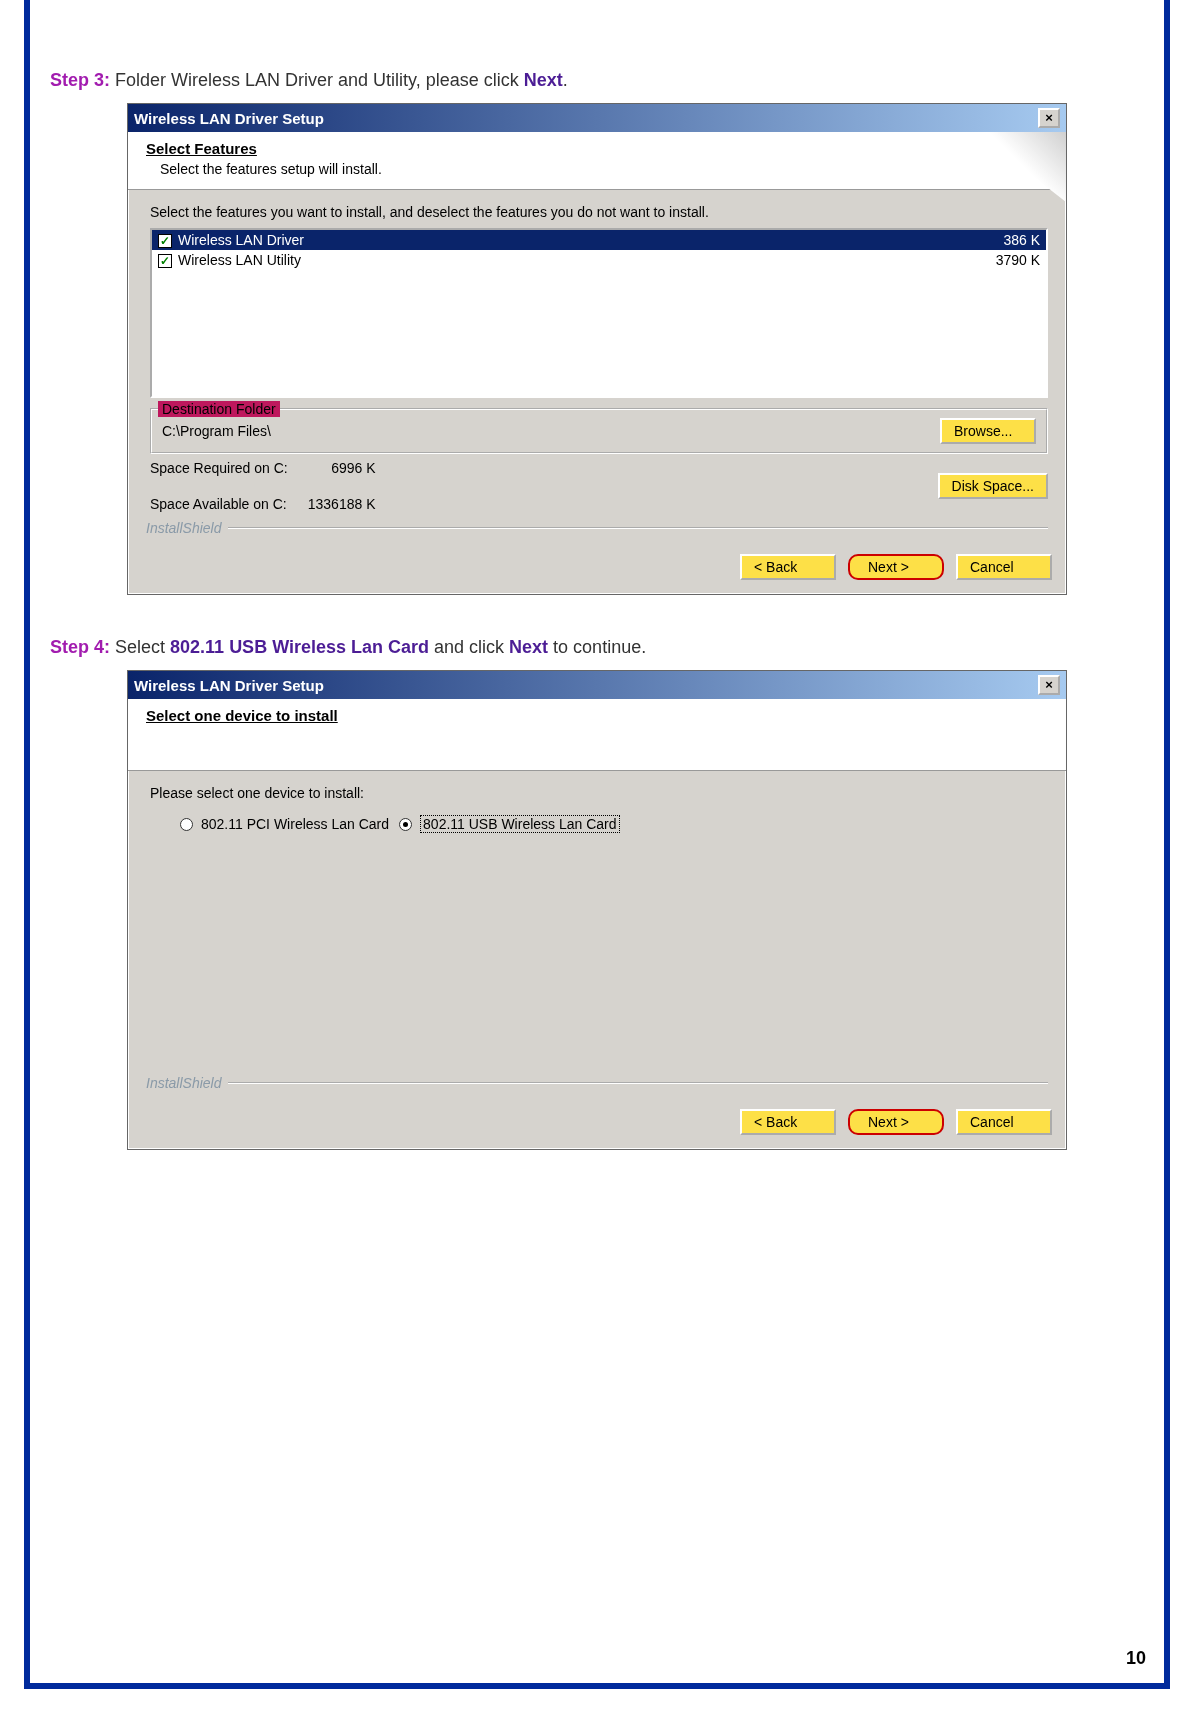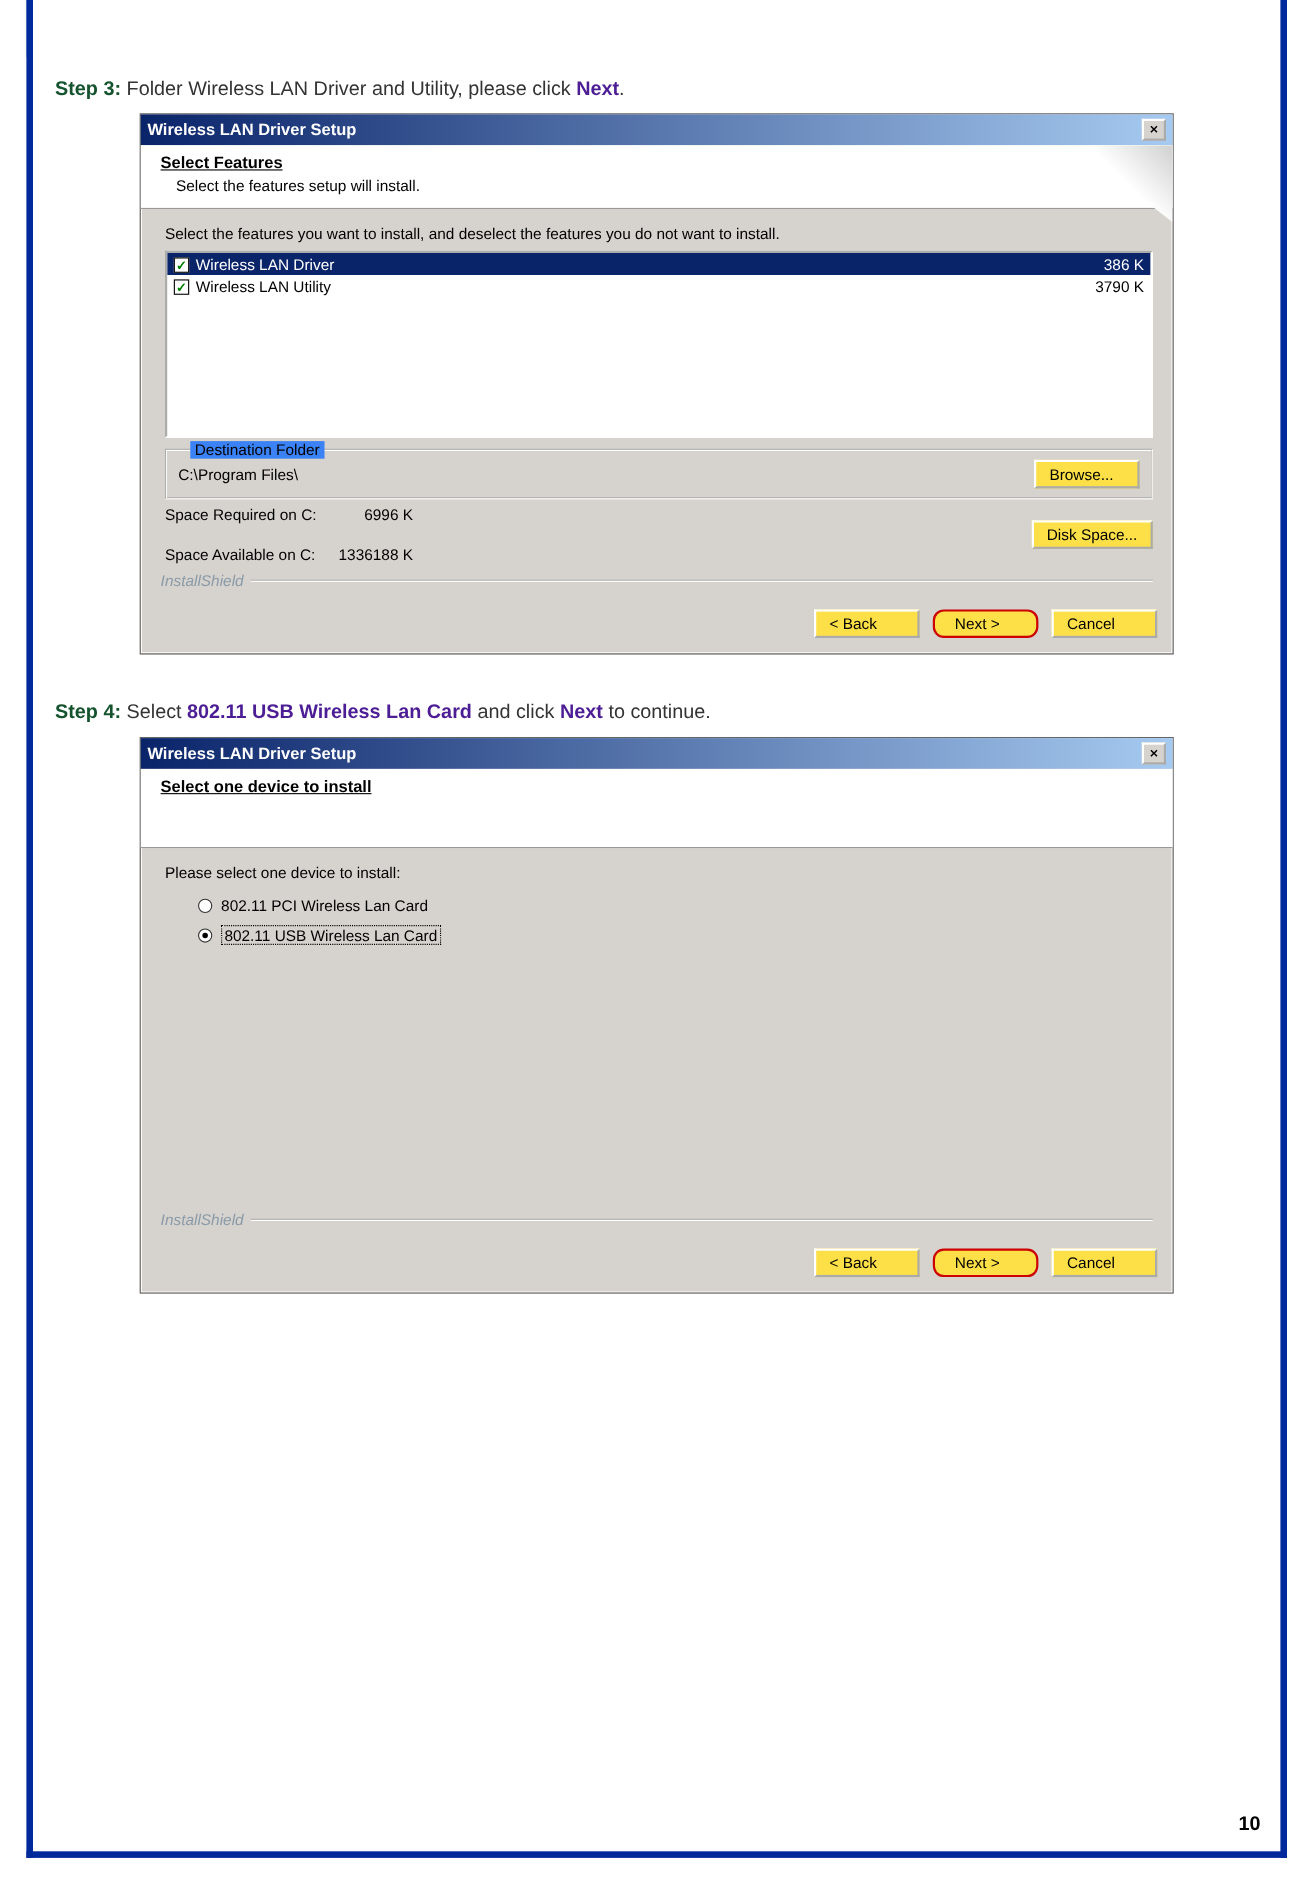--- a/index.html
+++ b/index.html
@@ -11,21 +11,21 @@
     position: absolute; top: 9px; right: 36px; color: #fff;
     font-family: Arial; font-style: italic; font-weight: 700; font-size: 24px;
   }
   .inner-box {
     position: absolute; top: 0; left: 24px; right: 24px; bottom: 40px;
     border-left: 6px solid #002a9c; border-right: 6px solid #002a9c; border-bottom: 6px solid #002a9c;
     padding: 70px 20px 20px 20px; background: #fff;
     display: flex; flex-direction: column; align-items: center;
   }
   .step-line { font: 400 18px Arial; color: #333; width: 100%; margin-bottom: 12px; }
-  .step-line .step-label { color: #14532d; font-weight: 700; }
+  .step-line .step-label { color: #a21caf; font-weight: 700; }
   .step-line b { font-weight: 700; color: #4c1d95; }
   .gap { height: 42px; }
   .page-num { position: absolute; right: 48px; bottom: 60px; font: 700 18px Arial; }
 
   
   .win {
     width: 940px; border: 1px solid #666; background: #d6d3ce;
     box-shadow: 0 0 0 1px #fff inset;
   }
   .titlebar {
@@ -57,37 +57,37 @@
   .feat-row {
     display: flex; justify-content: space-between; padding: 2px 6px;
     font: 400 14px Arial;
   }
   .feat-row.sel { background: #0a246a; color: #fff; }
   .feat-row .chk {
     display: inline-block; width: 14px; height: 14px; border: 1px solid #000;
     background: #fff; margin-right: 6px; color: #008000; font: 700 12px Arial; line-height: 12px; text-align: center;
   }
   .fold-frame { border: 2px groove #fff; margin: 10px 0 6px 0; padding: 8px 10px; position: relative; }
-  .fold-frame legend { position: absolute; top: -9px; left: 21px; background: #3b82f6; padding: 0 4px; font: 400 14px Arial; }
+  .fold-frame legend { position: absolute; top: -9px; left: 6px; background: #be185d; padding: 0 4px; font: 400 14px Arial; }
   .fold-line { display: flex; justify-content: space-between; align-items: center; }
 
   .space-grid { display: grid; grid-template-columns: auto auto 1fr auto; gap: 20px 20px; align-items: center; margin: 6px 0 8px 0; }
   .space-grid .val { text-align: right; }
   .wbtn {
     border: 2px outset #fff; background: #fde047; padding: 3px 12px;
     font: 400 14px Arial; min-width: 96px; text-align: left;
   }
   .hr-install { display: flex; align-items: center; margin: 2px 0 4px -4px; }
   .hr-install span { color: #8a9aa8; font: italic 400 14px Arial; margin-right: 6px; }
   .hr-install .ln { flex: 1; border-top: 2px groove #fff; }
   .bottom-bar { display: flex; justify-content: flex-end; gap: 12px; padding: 6px 14px 14px 14px; }
   .bottom-bar .wbtn.next { border: 2px solid #c00; border-radius: 10px; padding: 3px 18px; }
 
   
-  .radio-list { margin: 14px 0 0 30px; display: flex; flex-direction: column; gap: 10px; }
+  .radio-list { margin: 14px 0 0 30px; display: flex; flex-direction: row; gap: 10px; }
   .radio-item { display: flex; align-items: center; gap: 8px; font: 400 14px Arial; }
   .radio-item .r { width: 13px; height: 13px; border-radius: 50%; border: 1px solid #333; background: #fff; display: inline-flex; align-items: center; justify-content: center; }
   .radio-item .r.sel::after { content: ""; width: 5px; height: 5px; background: #000; border-radius: 50%; display: block; }
   .radio-item.selbox span.txt { border: 1px dotted #000; padding: 0 2px; }
   .body-area .big-space { height: 240px; }
 </style>
 </head>
 <body>
 
 <div class="page">

